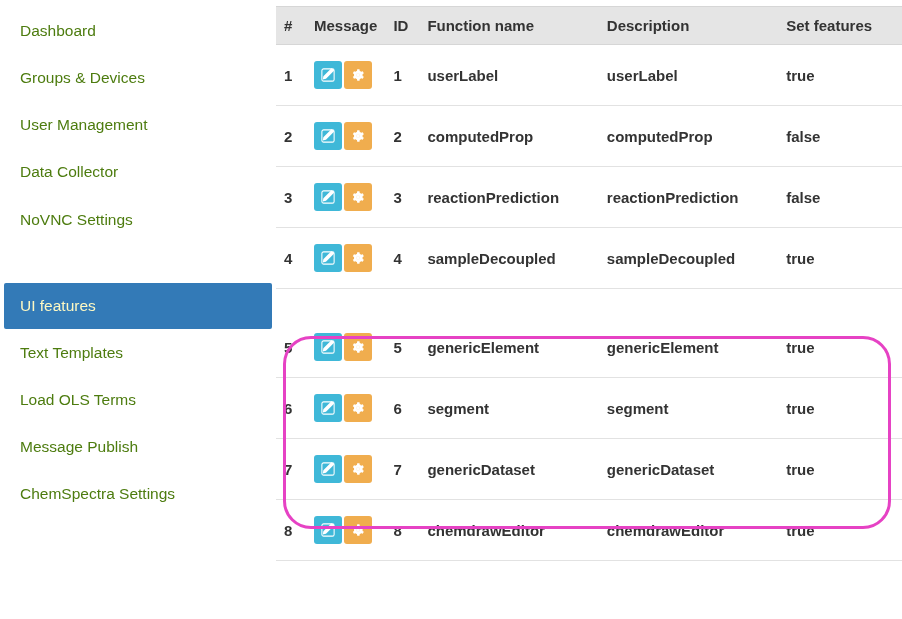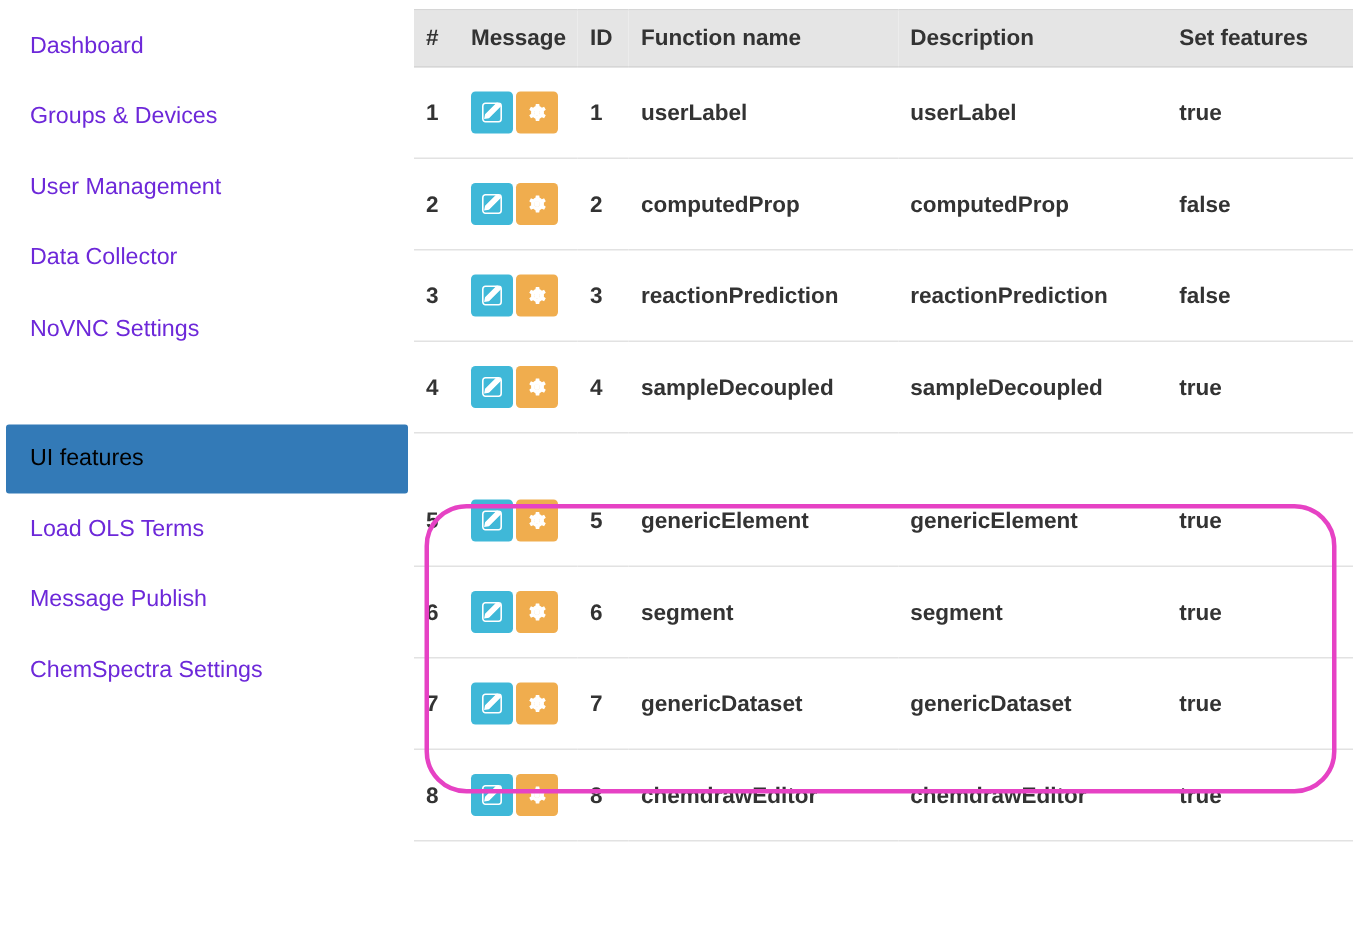--- a/index.html
+++ b/index.html
@@ -14,30 +14,30 @@
       display: flex;
     }
     .sidebar {
       width: 276px;
       flex-shrink: 0;
       padding: 8px 4px 8px 4px;
     }
     .sidebar-item {
       display: block;
       padding: 13px 16px;
-      color: #6d28d9;
+      color: #4d7c0f;
       font-size: 15.5px;
       cursor: pointer;
       border-radius: 2px;
       margin-bottom: 1px;
       line-height: 1.3;
     }
     .sidebar-item.active {
       background: #337ab7;
-      color: #000000;
+      color: #fef9c3;
       margin-top: 40px;
     }
     .main {
       flex: 1;
       padding-top: 6px;
       position: relative;
     }
     table {
       width: 100%;
       border-collapse: collapse;
@@ -88,20 +88,21 @@
 </head>
 <body>
 
 <nav class="sidebar">
     <div class="sidebar-item">Dashboard</div>
     <div class="sidebar-item">Groups &amp; Devices</div>
     <div class="sidebar-item">User Management</div>
     <div class="sidebar-item">Data Collector</div>
     <div class="sidebar-item">NoVNC Settings</div>
     <div class="sidebar-item active">UI features</div>
+    <div class="sidebar-item">Text Templates</div>
     <div class="sidebar-item">Load OLS Terms</div>
     <div class="sidebar-item">Message Publish</div>
     <div class="sidebar-item">ChemSpectra Settings</div>
   </nav>
 
 <div class="main">
   <table>
     <thead>
       <tr>
         <th>#</th>

